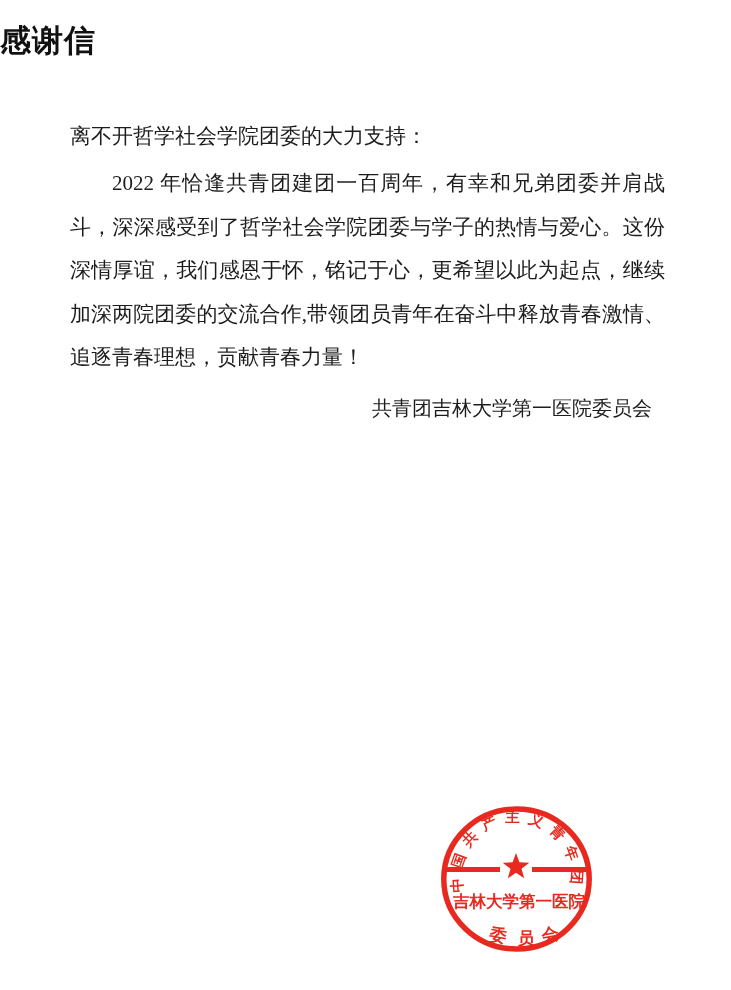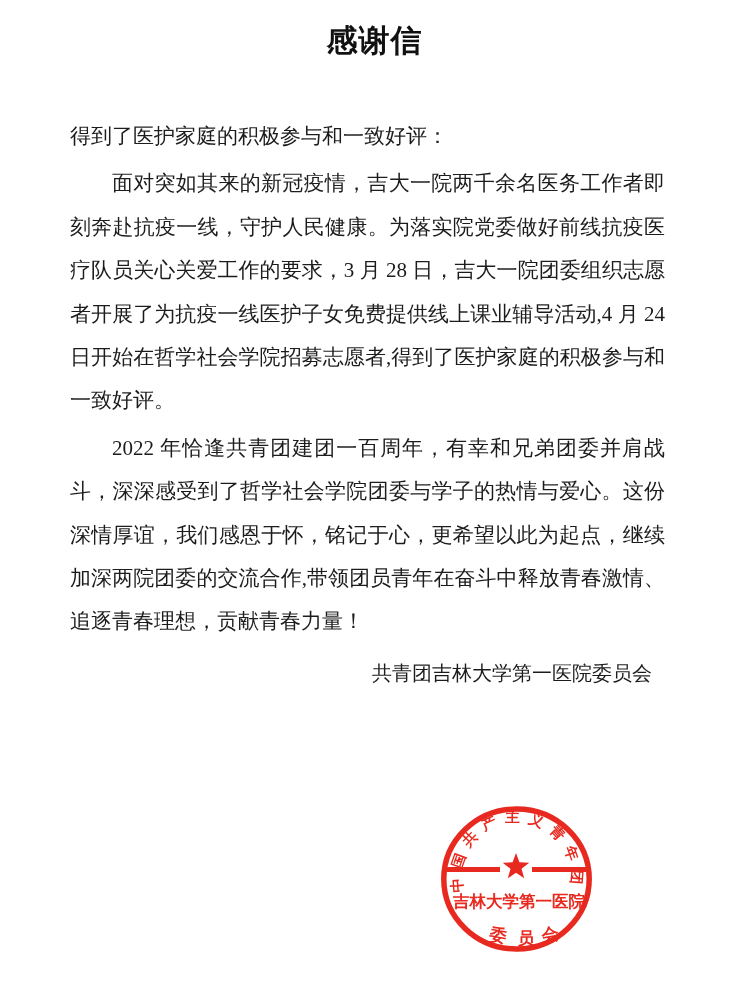--- a/index.html
+++ b/index.html
@@ -8,26 +8,25 @@
     position: relative;
     width: 731px;
     height: 990px;
     background: #ffffff;
     overflow: hidden;
     font-family: "Liberation Serif", "DejaVu Serif", serif;
     color: #1c1c1c;
   }
   .title {
     padding-top: 20px;
-    text-align: center;
+    text-align: left;
     font-size: 31px;
     line-height: 42px;
     letter-spacing: 1px;
     color: #111111;
-    padding-left: 18px;
   }
   .body-text {
     margin: 53px 66px 0 70px;
     font-size: 21px;
     line-height: 43.4px;
     text-align: justify;
     text-justify: inter-ideograph;
   }
   .salutation { text-indent: 0; }
   .para { text-indent: 2em; margin-top: 4px; }
@@ -56,22 +55,21 @@
   }
 </style>
 </head>
 <body>
 
 <div class="page">
 
   <h1 class="title">感谢信</h1>
 
   <div class="body-text">
-    <p class="salutation">得到了医护家庭的积极参与和一致好评：</p>
-    <p class="para">面对突如其来的新冠疫情，吉大一院两千余名医务工作者即刻奔赴抗疫一线，守护人民健康。为落实院党委做好前线抗疫医疗队员关心关爱工作的要求，3 月 28 日，吉大一院团委组织志愿者开展了为抗疫一线医护子女免费提供线上课业辅导活动,4 月 24 日开始在哲学社会学院招募志愿者,得到了医护家庭的积极参与和一致好评。</p>
+    <p class="salutation">离不开哲学社会学院团委的大力支持：</p>
     <p class="para">2022 年恰逢共青团建团一百周年，有幸和兄弟团委并肩战斗，深深感受到了哲学社会学院团委与学子的热情与爱心。这份深情厚谊，我们感恩于怀，铭记于心，更希望以此为起点，继续加深两院团委的交流合作,带领团员青年在奋斗中释放青春激情、追逐青春理想，贡献青春力量！</p>
 
     <div class="sign-block">
       <p class="signature">共青团吉林大学第一医院委员会</p>
 
     </div>
   </div>
 
   <svg class="seal" viewBox="0 0 158 149" xmlns="http://www.w3.org/2000/svg" aria-hidden="true">
 

